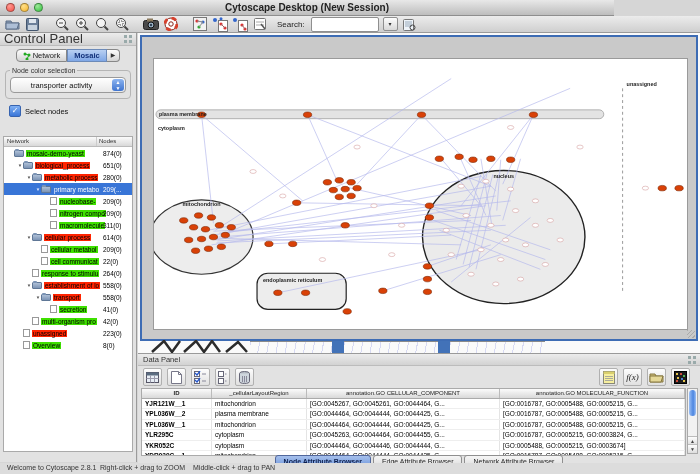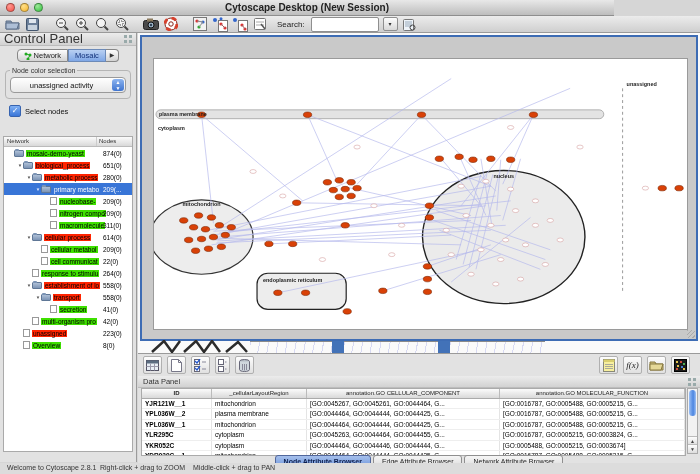--- a/index.html
+++ b/index.html
@@ -32,21 +32,21 @@
   .floaticon{position:absolute;right:4px;top:2px;width:8px;height:8px;
     background:
      linear-gradient(#9aa,#9aa) 0 0/3px 3px no-repeat,
      linear-gradient(#9aa,#9aa) 5px 0/3px 3px no-repeat,
      linear-gradient(#9aa,#9aa) 0 5px/3px 3px no-repeat,
      linear-gradient(#9aa,#9aa) 5px 5px/3px 3px no-repeat;}
   #cptabs{display:flex;justify-content:center;margin-top:3px;}
   .seg{height:13px;line-height:13px;font-size:7.5px;border:1px solid #878787;box-sizing:border-box;
     background:linear-gradient(#fdfdfd,#d3d3d3);color:#222;padding:0 6px;display:flex;align-items:center;gap:2px;}
   .seg.first{border-radius:4px 0 0 4px;}
-  .seg.sel{background:linear-gradient(#b9d0f2,#7fa7e6);font-weight:normal;color:#14327a;border-color:#6c8ab8;}
+  .seg.sel{background:linear-gradient(#b9d0f2,#7fa7e6);font-weight:bold;color:#14327a;border-color:#6c8ab8;}
   .seg.arrow{border-radius:0 4px 4px 0;border-left:none;padding:0 4px;font-size:6px;color:#333;}
   fieldset#colorsel{margin:5px 5px 0 5px;border:1px solid #b5b5b5;border-radius:4px;padding:3px 4px 5px 4px;}
   fieldset#colorsel legend{font-size:7px;color:#333;padding:0 2px;}
   .combo{height:14px;border:1px solid #9a9a9a;border-radius:4px;background:linear-gradient(#ffffff,#e8e8e8);
     display:flex;align-items:center;position:relative;}
   .combo .cval{flex:1;text-align:center;font-size:7.5px;color:#111;}
   .combo .stepper{width:12px;height:12px;margin-right:1px;border-radius:3px;
     background:linear-gradient(#8cb4f0,#3f74cf);color:#fff;font-size:5px;line-height:6px;text-align:center;}
   #selnodes{display:flex;align-items:center;gap:4px;margin:6px 0 4px 9px;}
   #selnodes .cb{width:10px;height:10px;border-radius:2px;border:1px solid #3663b0;
@@ -257,21 +257,21 @@
     <div class="seg sel">
       <span>Mosaic</span>
     </div>
     <div class="seg arrow">
       <span>▶</span>
     </div>
   </div>
   <fieldset id="colorsel">
     <legend>Node color selection</legend>
     <div class="combo">
-      <span class="cval">unassigned activity</span>
+      <span class="cval">transporter activity</span>
       <span class="stepper">▲<br>▼</span>
     </div>
   </fieldset>
   <div id="selnodes">
     <span class="cb">✓</span>
     <span class="cblbl">Select nodes</span>
   </div>
   <div id="treebox">
     <div id="treehdr">
       <div class="c1">Network</div>
@@ -523,20 +523,24 @@
       <path d="M2 12 L14 1 L22 12 L30 1 M34 12 L46 1 L54 12 L62 1 L70 12 M76 12 L88 2 L97 12" stroke="#2b2b2b" stroke-width="2.5" fill="none"></path>
     </svg>
   <div class="frag abs" style="left:112px;width:82px"></div>
   <div class="fragblue abs" style="left:194px"></div>
   <div class="frag abs" style="left:206px;width:94px"></div>
   <div class="fragblue abs" style="left:300px"></div>
   <div class="frag abs" style="left:312px;width:95px"></div>
 </div>
 
 <div id="dpanel" class="abs">
+  <div id="dp-hdr">
+    <span>Data Panel</span>
+    <span class="floaticon"></span>
+  </div>
   <div id="dp-toolbar">
     <div class="dpbtn">
       <svg width="13" height="11">
           <rect x="0.5" y="0.5" width="12" height="10" fill="#e8eef5" stroke="#556"></rect>
           <rect x="0.5" y="0.5" width="12" height="3" fill="#5a6c80"></rect>
           <line x1="0.5" y1="6.5" x2="12.5" y2="6.5" stroke="#99a"></line>
           <line x1="4.5" y1="3.5" x2="4.5" y2="10.5" stroke="#99a"></line>
           <line x1="8.5" y1="3.5" x2="8.5" y2="10.5" stroke="#99a"></line>
         </svg>
     </div>
@@ -599,24 +603,20 @@
             <rect x="6" y="2" width="2" height="2" fill="#cc4c3c"></rect>
             <rect x="9" y="4" width="2" height="2" fill="#52b052"></rect>
             <rect x="3" y="6" width="2" height="2" fill="#e3c24c"></rect>
             <rect x="7" y="7" width="2" height="2" fill="#4c7ccc"></rect>
             <rect x="2" y="9" width="2" height="2" fill="#cc4c3c"></rect>
             <rect x="9" y="9" width="2" height="2" fill="#e3c24c"></rect>
           </svg>
       </div>
     </div>
   </div>
-  <div id="dp-hdr">
-    <span>Data Panel</span>
-    <span class="floaticon"></span>
-  </div>
   <div id="dp-table">
     <div id="dp-thead">
         <div class="cw0">ID</div>
         <div class="cw1">_cellularLayoutRegion</div>
         <div class="cw2">annotation.GO CELLULAR_COMPONENT</div>
         <div class="cw3">annotation.GO MOLECULAR_FUNCTION</div>
       </div>
     <div id="dp-tbody">
         <div class="drow">
           <div class="cw0">YJR121W__1</div>

